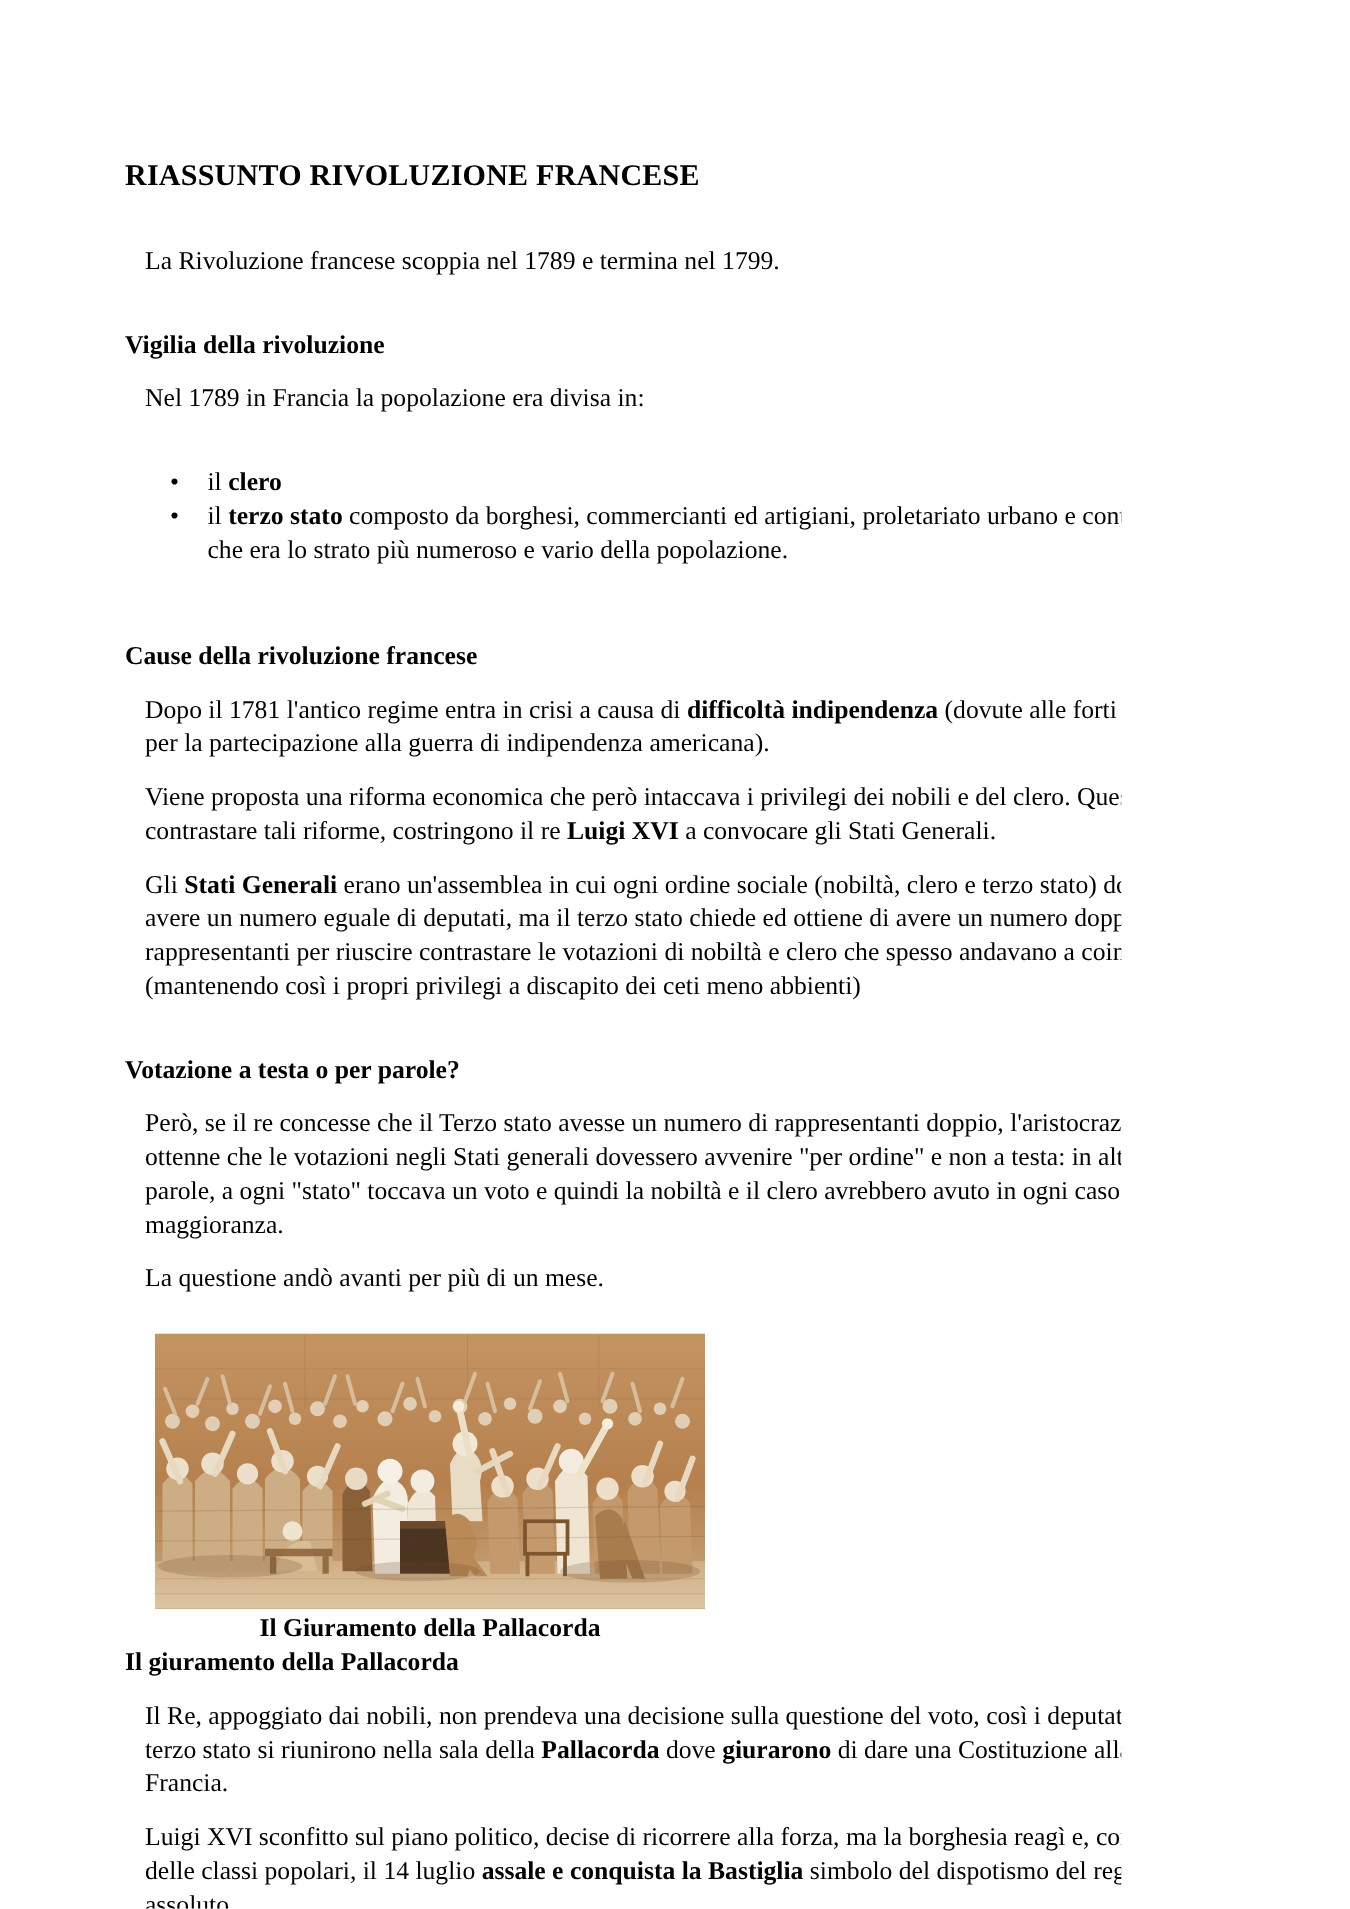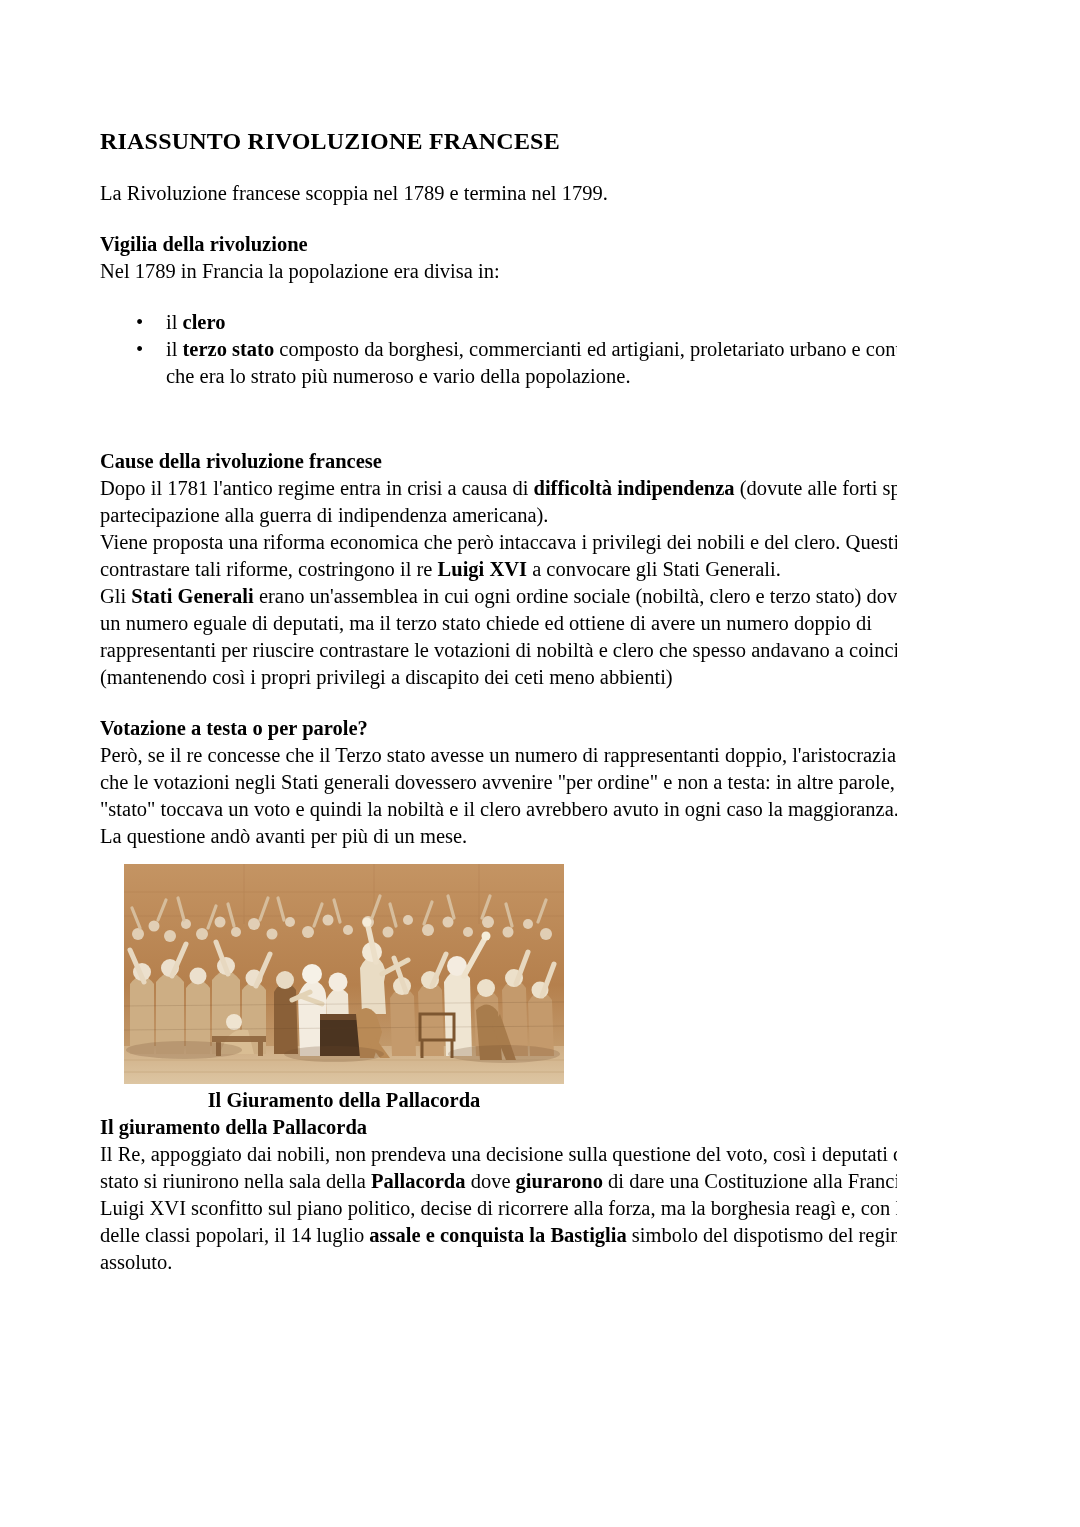--- a/index.html
+++ b/index.html
@@ -25,21 +25,21 @@
   .doc-title {
     font-size: 24px;
     font-weight: bold;
     letter-spacing: 0.2px;
     margin: 0 0 0 0;
     line-height: 30px;
   }
   .para {
     font-size: 20.5px;
     line-height: 27px;
-    margin: 0;
+    margin: 16px;
     text-align: left;
   }
   .para b, .heading {
     font-weight: bold;
   }
   .heading {
     font-size: 20.5px;
     line-height: 27px;
     margin: 0;
   }

